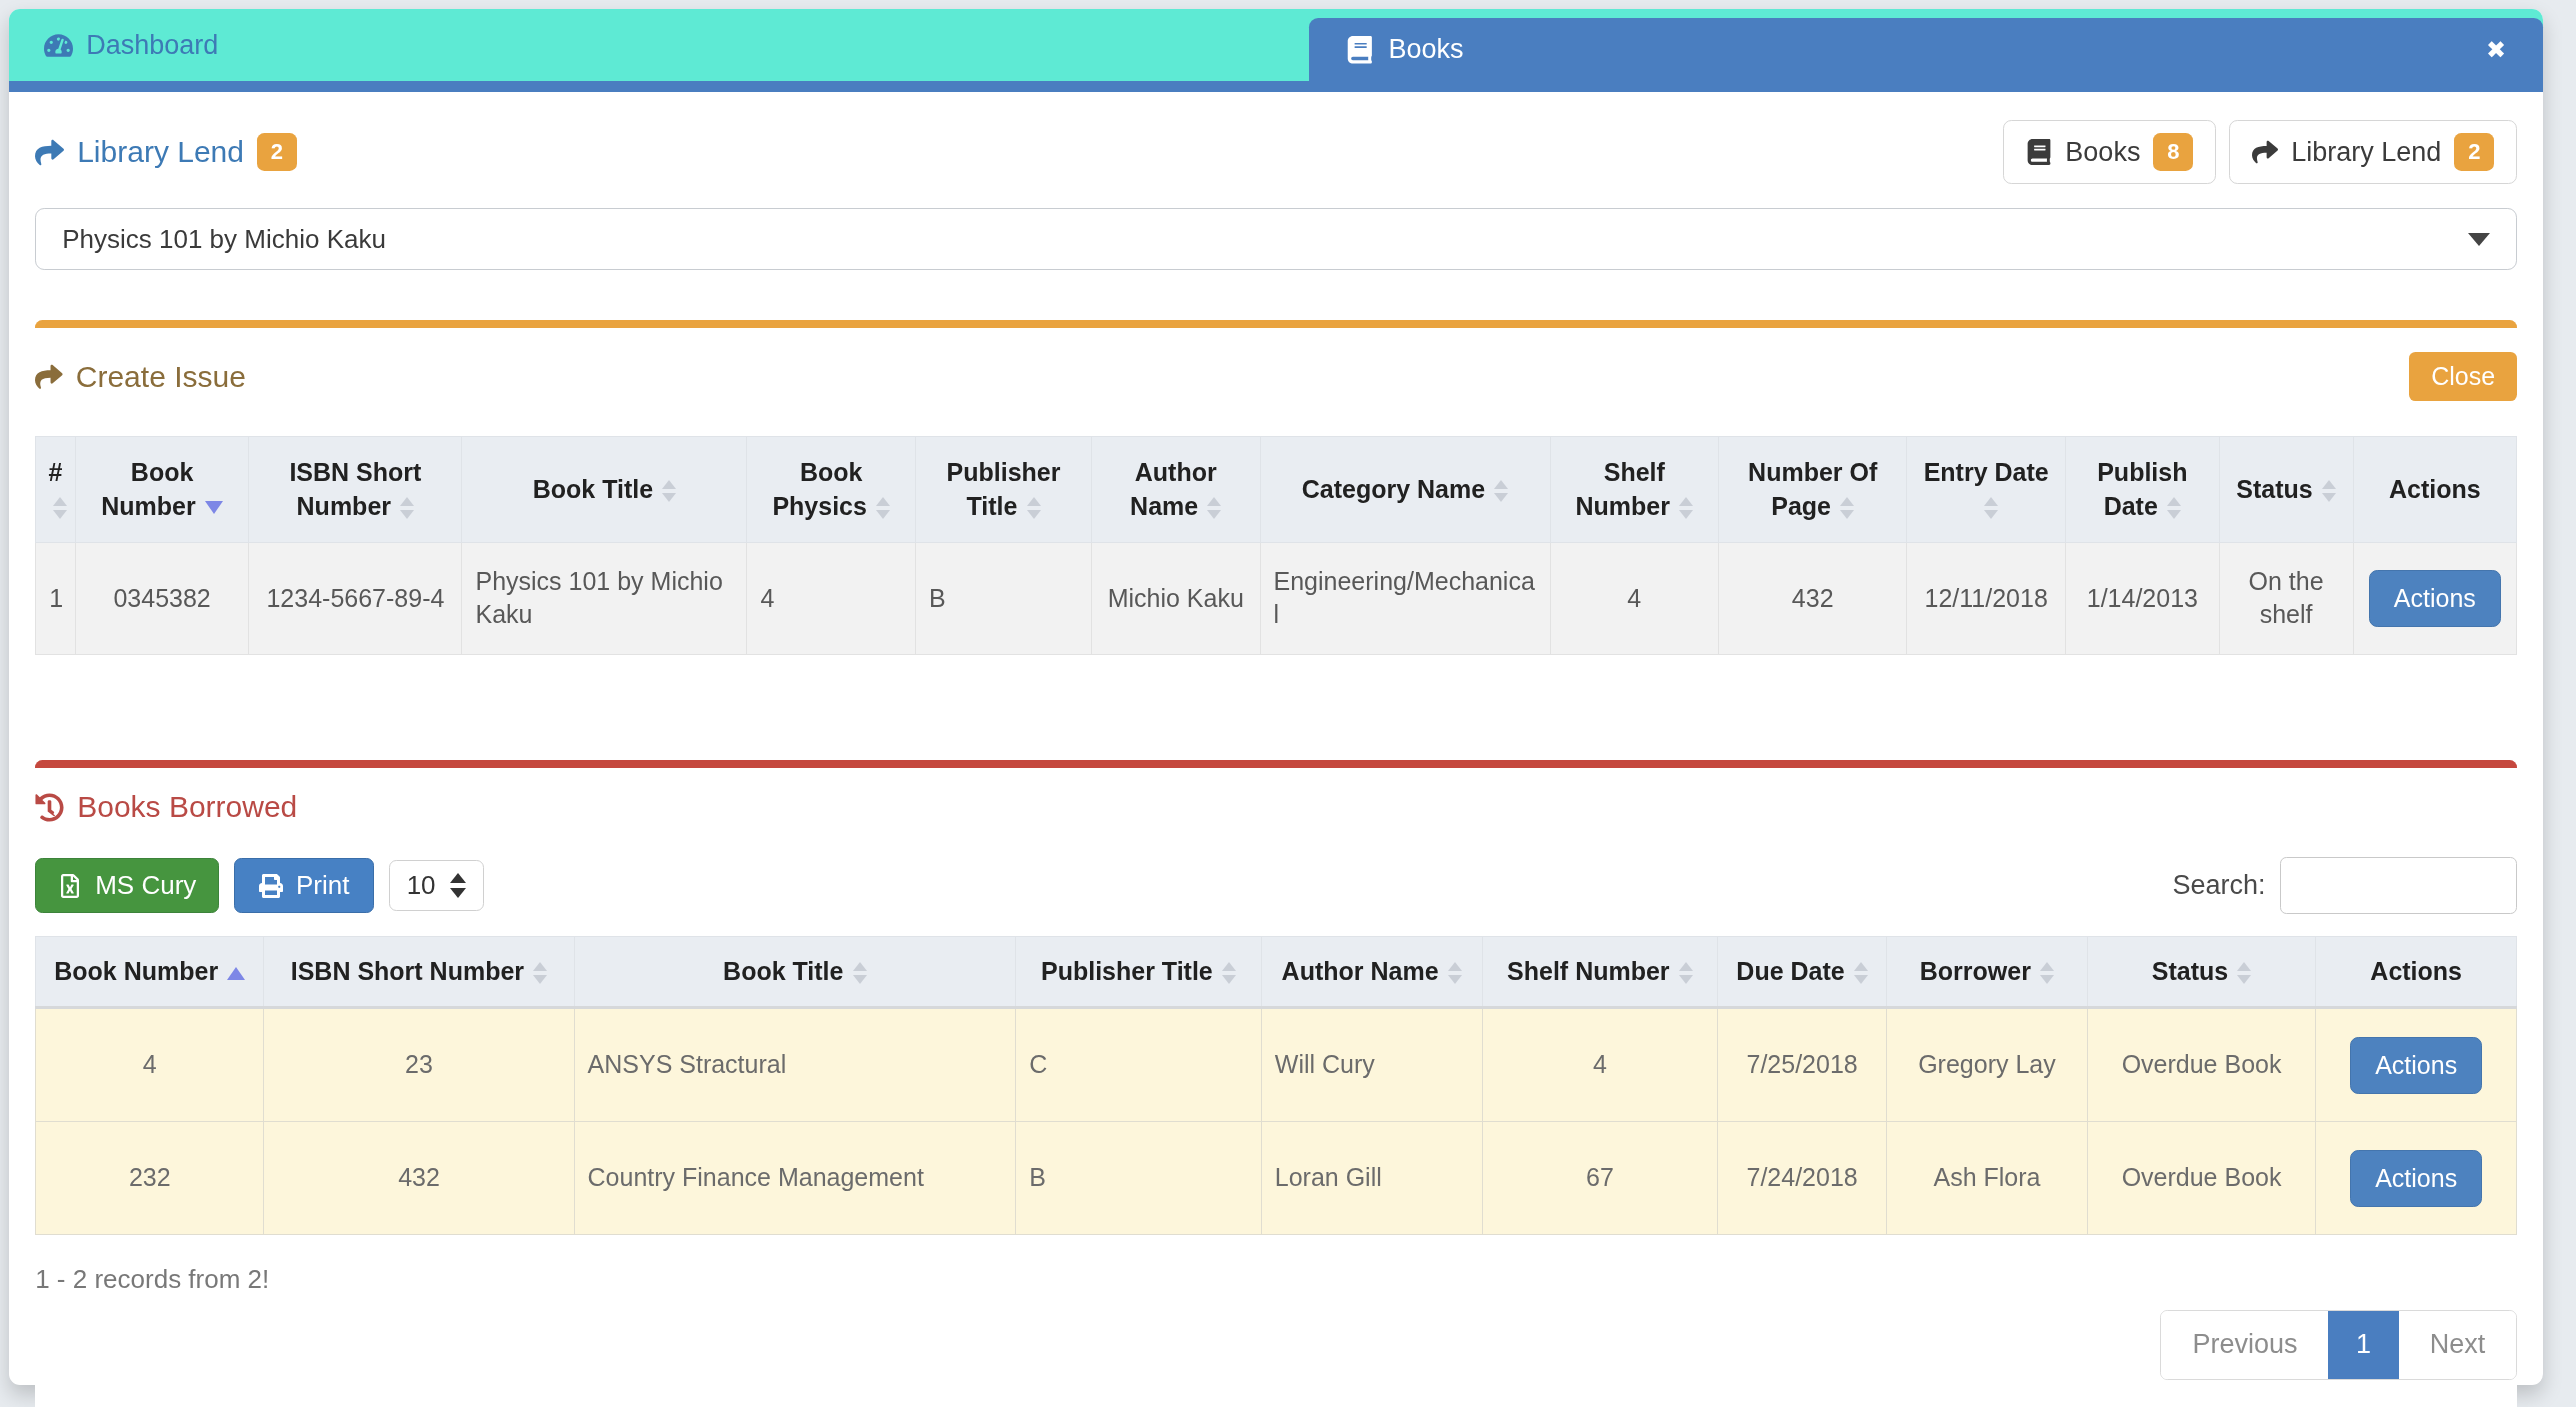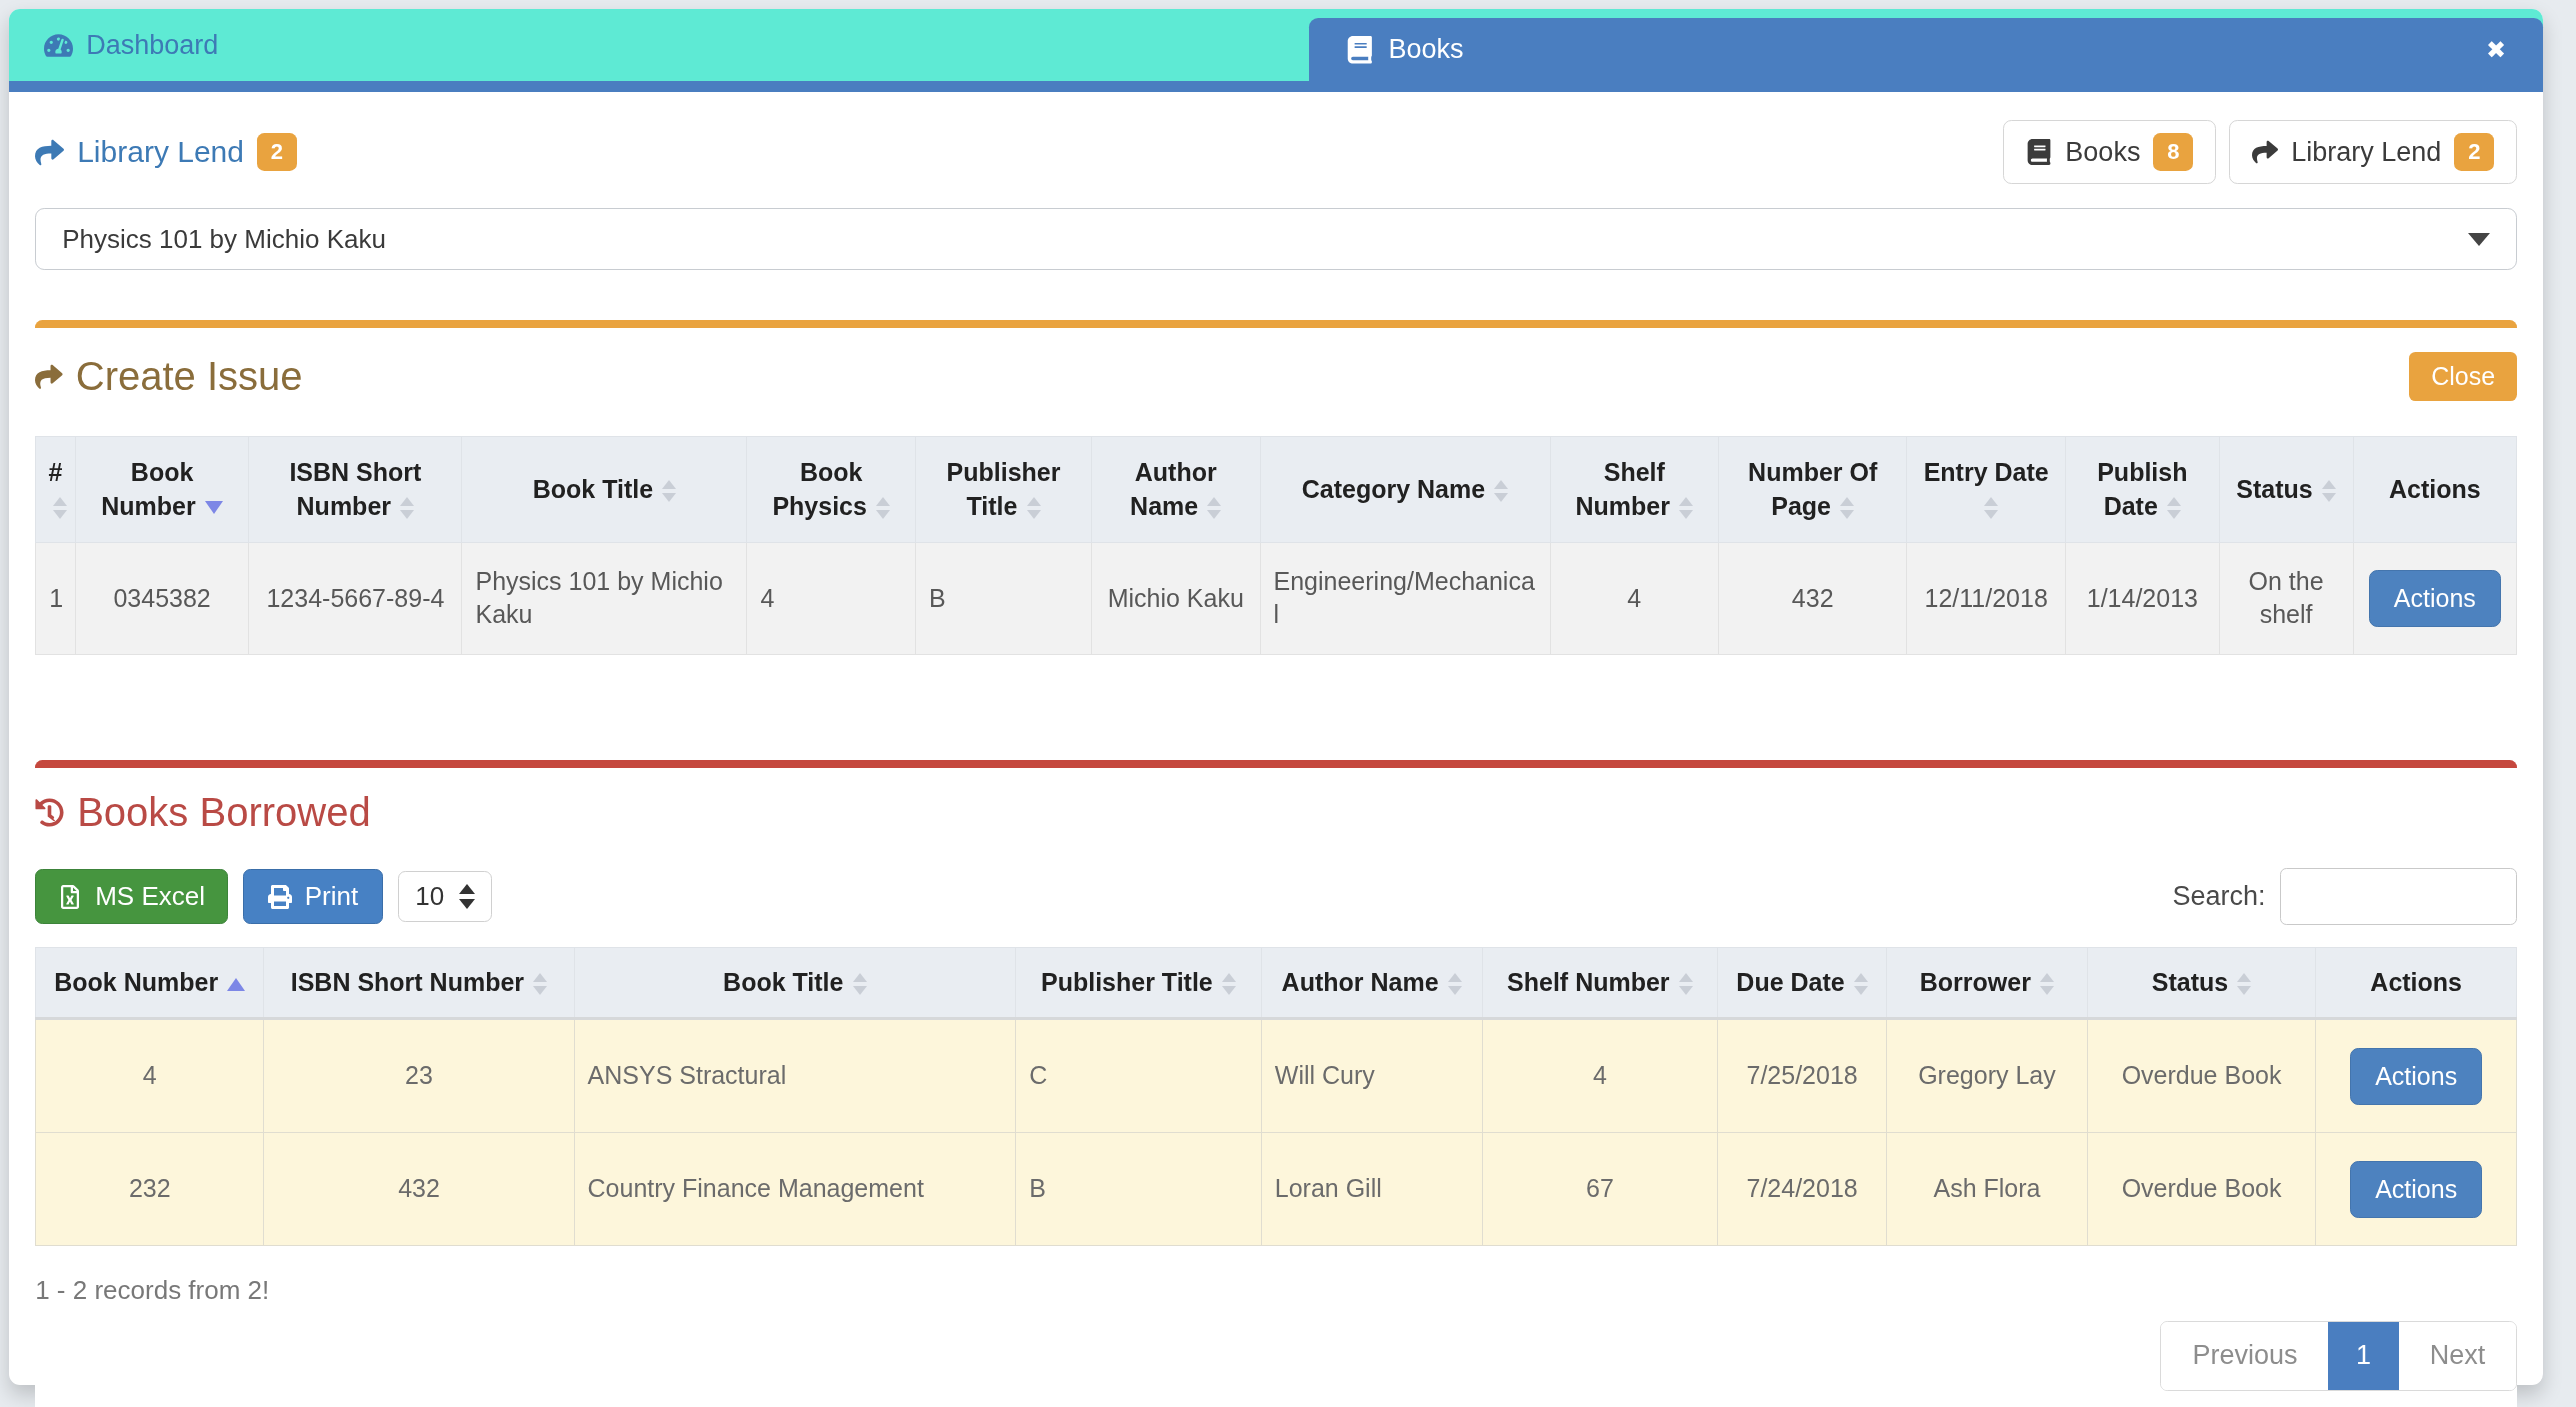--- a/index.html
+++ b/index.html
@@ -56,21 +56,21 @@
     background:#fff; cursor:pointer;
   }
   .caret{margin-left:auto; width:0; height:0;
     border-left:11px solid transparent; border-right:11px solid transparent;
     border-top:13px solid #444;}
   
   .panel{margin-top:50px; border-radius:7.3px 7.3px 0 0; background:#fff;}
   .panel-issue{border-top:8.3px solid var(--orange); padding:24px 0 55px;}
   .panel-borrowed{border-top:8.3px solid var(--red_border); padding:22px 0 51px;}
   .panel-head{display:flex; align-items:center;}
-  .panel-title{display:flex; align-items:center; gap:13px; font-size:40px;}
+  .panel-title{display:flex; align-items:center; gap:13px; font-size:30px;}
   .panel-title.olive{color:var(--olive);}
   .panel-title.red{color:var(--red_text);text-align:right;}
   .close-btn{
     margin-left:auto; background:var(--orange); color:#fff; border:none;
     font-size:25px; padding:10px 22px; border-radius:6.4px; cursor:pointer;
     font-family:inherit;
   }
   
   table{width:100%; border-collapse:collapse; font-size:25px; table-layout:fixed;}
   .tbl{margin-top:35px; border:0.9px solid #e4e4e4;}
@@ -305,21 +305,21 @@
             </svg>
           <span>Books Borrowed</span>
         </div>
       </div>
 
       <div class="toolbar">
         <button class="btn-excel">
           <svg class="ic" width="24" height="24" viewBox="0 0 384 512">
               <path d="M369.9 97.9L286 14C277 5 264.8-.1 252.1-.1H48C21.5 0 0 21.5 0 48v416c0 26.5 21.5 48 48 48h288c26.5 0 48-21.5 48-48V131.9c0-12.7-5.1-25-14.1-34zM332.1 128H256V51.9l76.1 76.1zM48 464V48h160v104c0 13.3 10.7 24 24 24h104v288H48zm212-240h-28.8c-4.4 0-8.4 2.4-10.5 6.3-18 33.1-22.2 42.4-28.6 57.7-13.9-29.1-6.9-17.3-28.6-57.7-2.1-3.9-6.2-6.3-10.6-6.3H124c-9.3 0-15 10-10.4 18l46.3 78-46.3 78c-4.7 8 1.1 18 10.4 18h28.9c4.4 0 8.4-2.4 10.5-6.3 21.7-40 23-45 28.6-57.7 14.9 30.2 5.9 15.9 28.6 57.7 2.1 3.9 6.2 6.3 10.6 6.3H260c9.3 0 15-10 10.4-18L224 320c.7-1.1 30.3-50.5 46.3-78 4.7-8-1.1-18-10.3-18z"></path>
             </svg>
-          <span>MS Excel</span>
+          <span>MS Cury</span>
         </button>
         <button class="btn-print">
           <svg class="ic" width="24" height="24" viewBox="0 0 512 512">
               <path d="M448 192V77.25c0-8.49-3.37-16.62-9.37-22.63L393.37 9.37c-6-6-14.14-9.37-22.63-9.37H96C78.33 0 64 14.33 64 32v160c-35.35 0-64 28.65-64 64v112c0 8.84 7.16 16 16 16h48v96c0 17.67 14.33 32 32 32h320c17.67 0 32-14.33 32-32v-96h48c8.84 0 16-7.16 16-16V256c0-35.35-28.65-64-64-64zm-64 256H128v-96h256v96zm0-224H128V64h192v48c0 8.84 7.16 16 16 16h48v96zm48 72c-13.25 0-24-10.75-24-24 0-13.26 10.75-24 24-24s24 10.74 24 24c0 13.25-10.75 24-24 24z"></path>
             </svg>
           <span>Print</span>
         </button>
         <div class="page-size">
           <span>10</span>
           <span class="spin">

